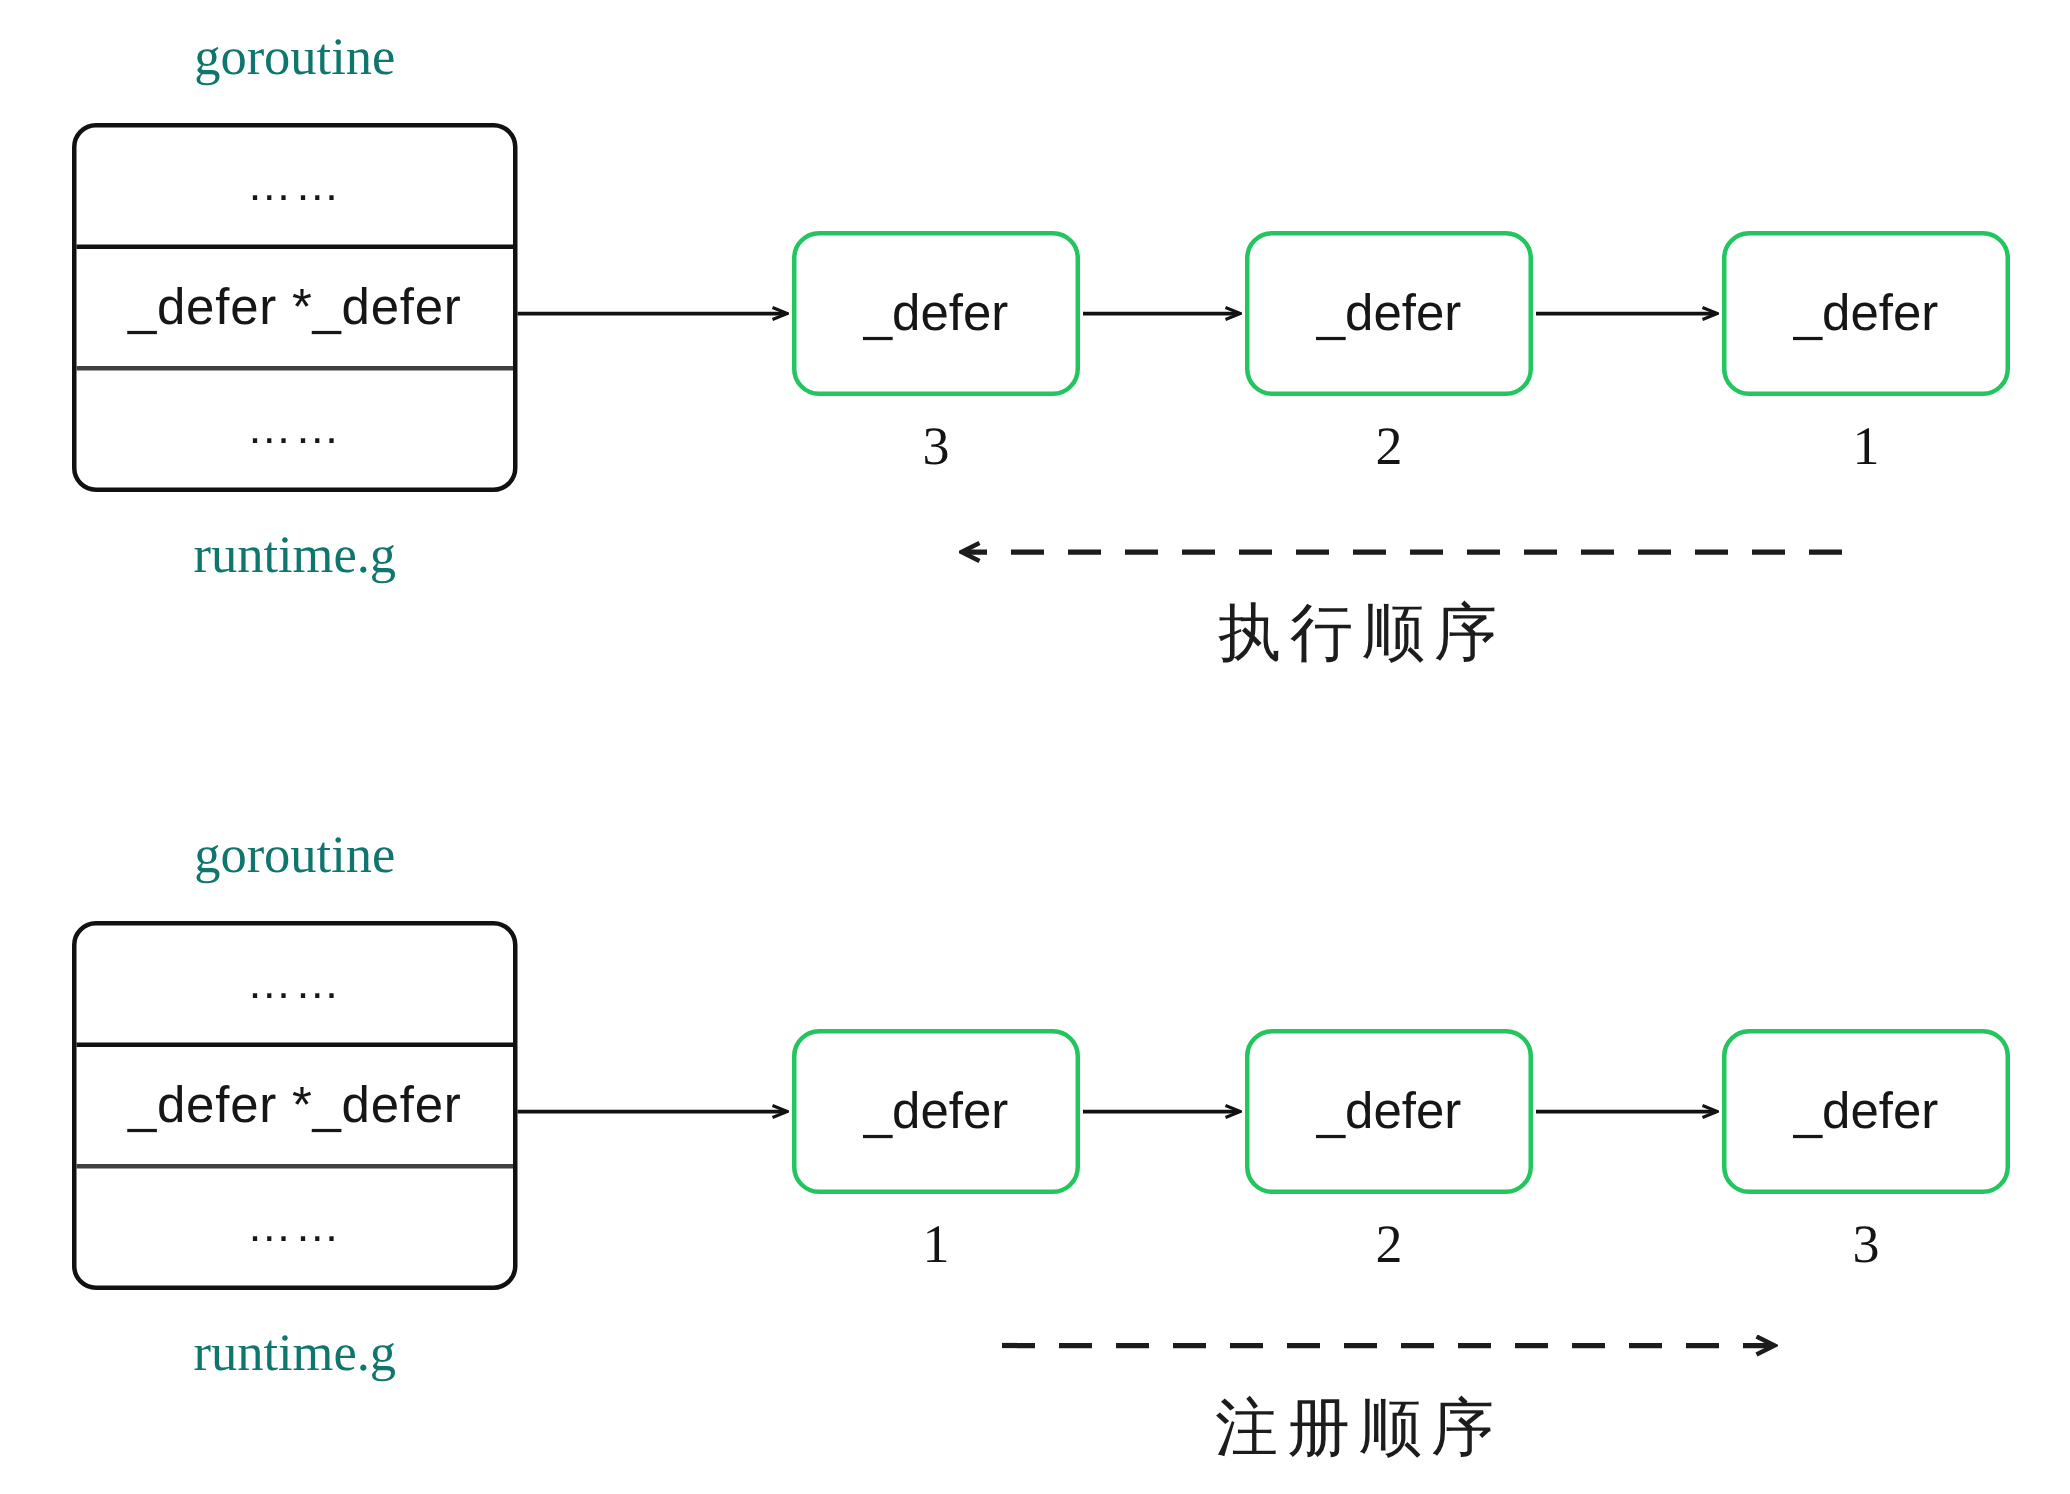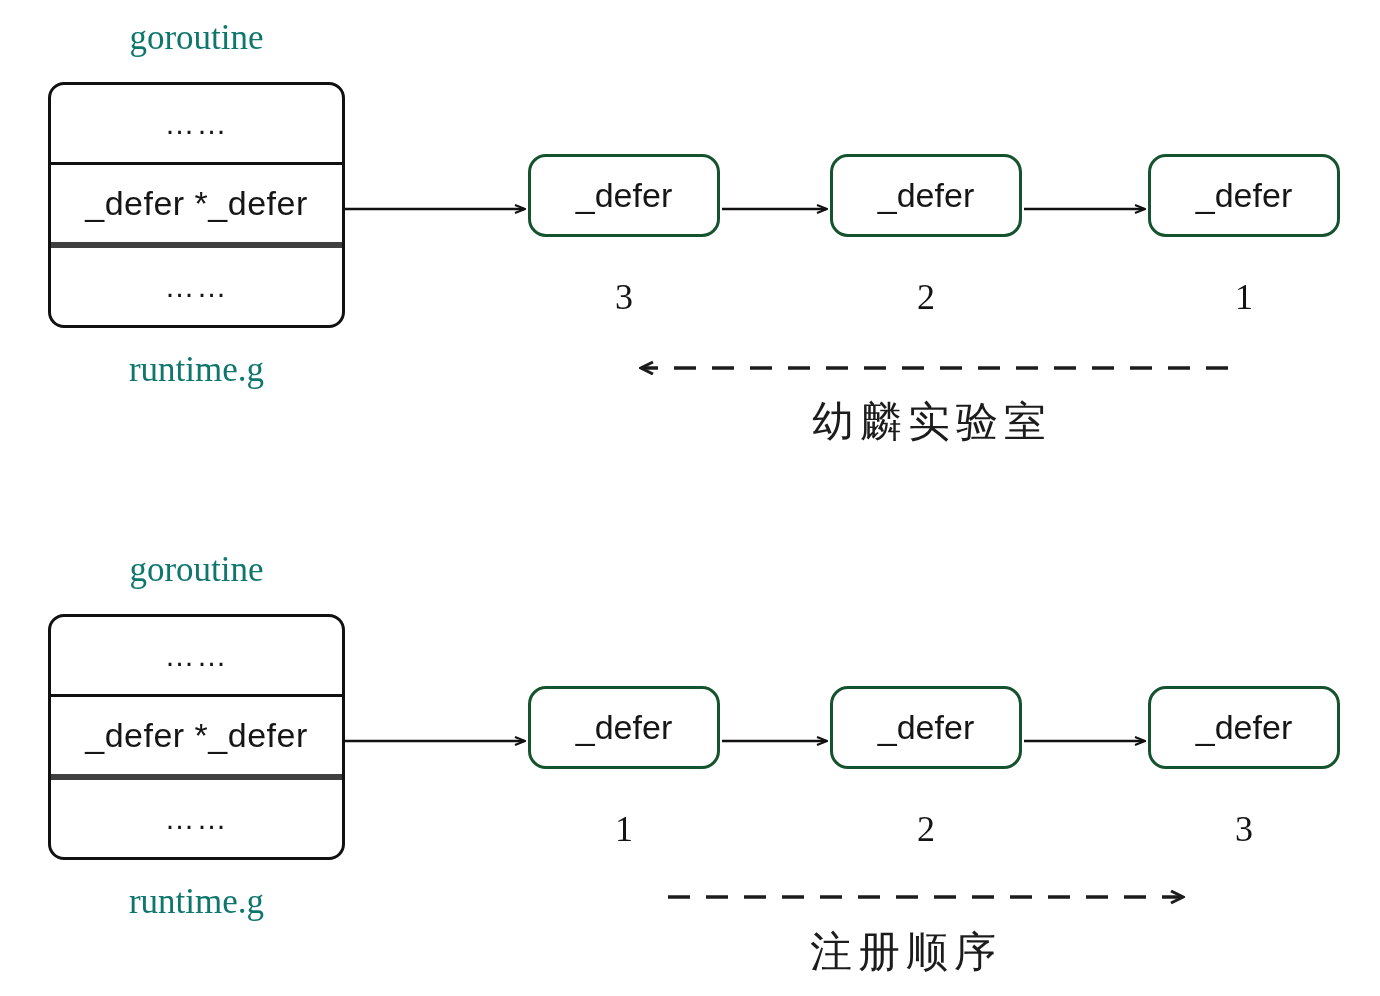--- a/index.html
+++ b/index.html
@@ -35,21 +35,21 @@
     flex: 1 1 0;
     display: flex;
     align-items: center;
     justify-content: center;
     box-sizing: border-box;
   }
   .struct-row.divider-top {
     border-top: 3px solid #111111;
   }
   .struct-row.divider-bottom {
-    border-bottom: 6px solid #404040;
+    border-bottom: 3px solid #404040;
   }
   .row-text {
     font-family: "Liberation Sans", "DejaVu Sans", sans-serif;
     font-size: 34px;
     letter-spacing: 0.5px;
     color: #161616;
     white-space: nowrap;
   }
   .row-text.ellipsis {
     font-size: 30px;
@@ -63,22 +63,22 @@
     font-size: 35px;
     color: #0f766e;
     white-space: nowrap;
     text-align: center;
   }
 
   
   .defer-box {
     position: absolute;
     width: 192px;
-    height: 83px;
-    border: 3px solid #14532d;
+    height: 110px;
+    border: 3px solid #22c55e;
     border-radius: 18px;
     box-sizing: border-box;
     background: #ffffff;
     display: flex;
     align-items: center;
     justify-content: center;
   }
   .defer-label {
     font-family: "Liberation Sans", "DejaVu Sans", sans-serif;
     font-size: 34px;
@@ -181,21 +181,21 @@
     <div class="defer-box" style="left:830px; top:154px;">
       <span class="defer-label">_defer</span>
     </div>
     <div class="node-index" style="left:830px; top:276px;">2</div>
 
     <div class="defer-box" style="left:1148px; top:154px;">
       <span class="defer-label">_defer</span>
     </div>
     <div class="node-index" style="left:1148px; top:276px;">1</div>
 
-    <div class="flow-label" style="left:812px; top:394px;">幼麟实验室</div>
+    <div class="flow-label" style="left:812px; top:394px;">执行顺序</div>
   </div>
 
   <div>
 
     <div class="caption" style="left:48px; top:550px; width:297px;">goroutine</div>
 
     <div class="struct-box" style="left:48px; top:614px;">
       <div class="struct-row">
         <span class="row-text ellipsis">……</span>
       </div>

